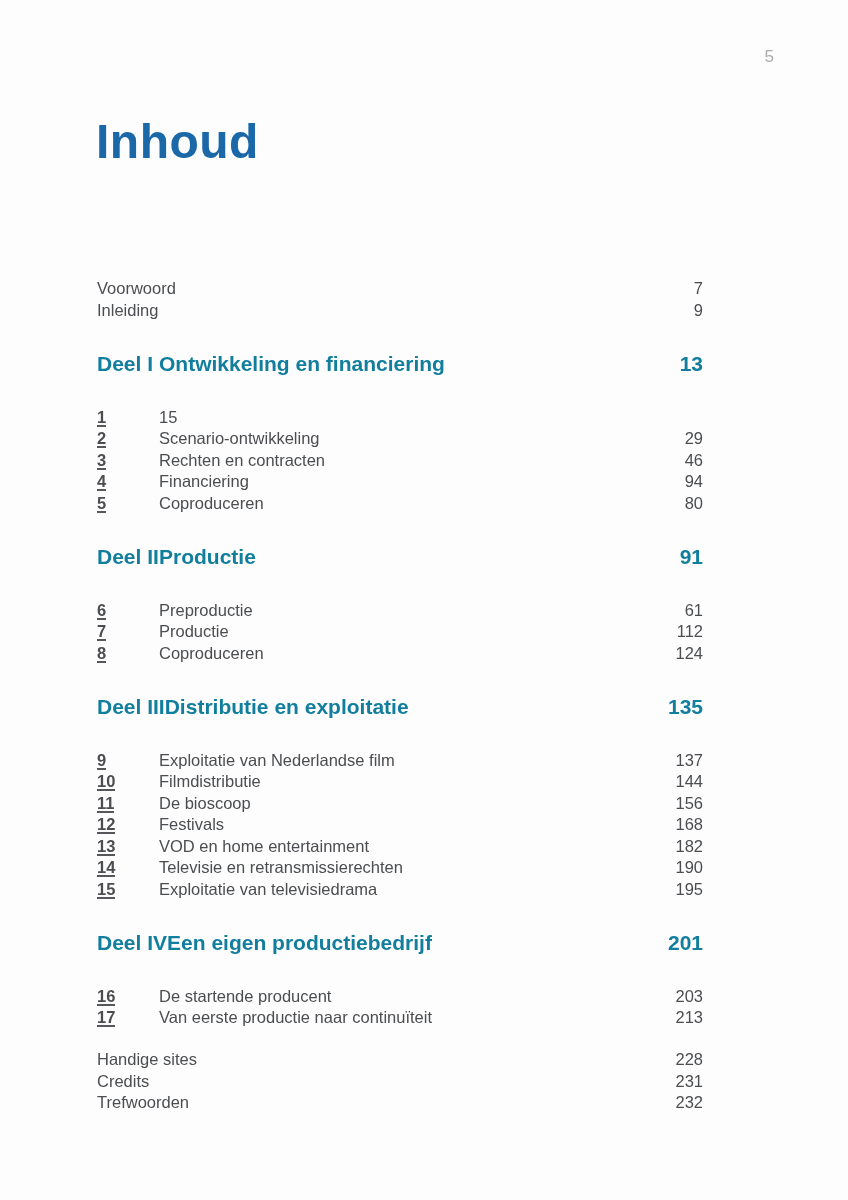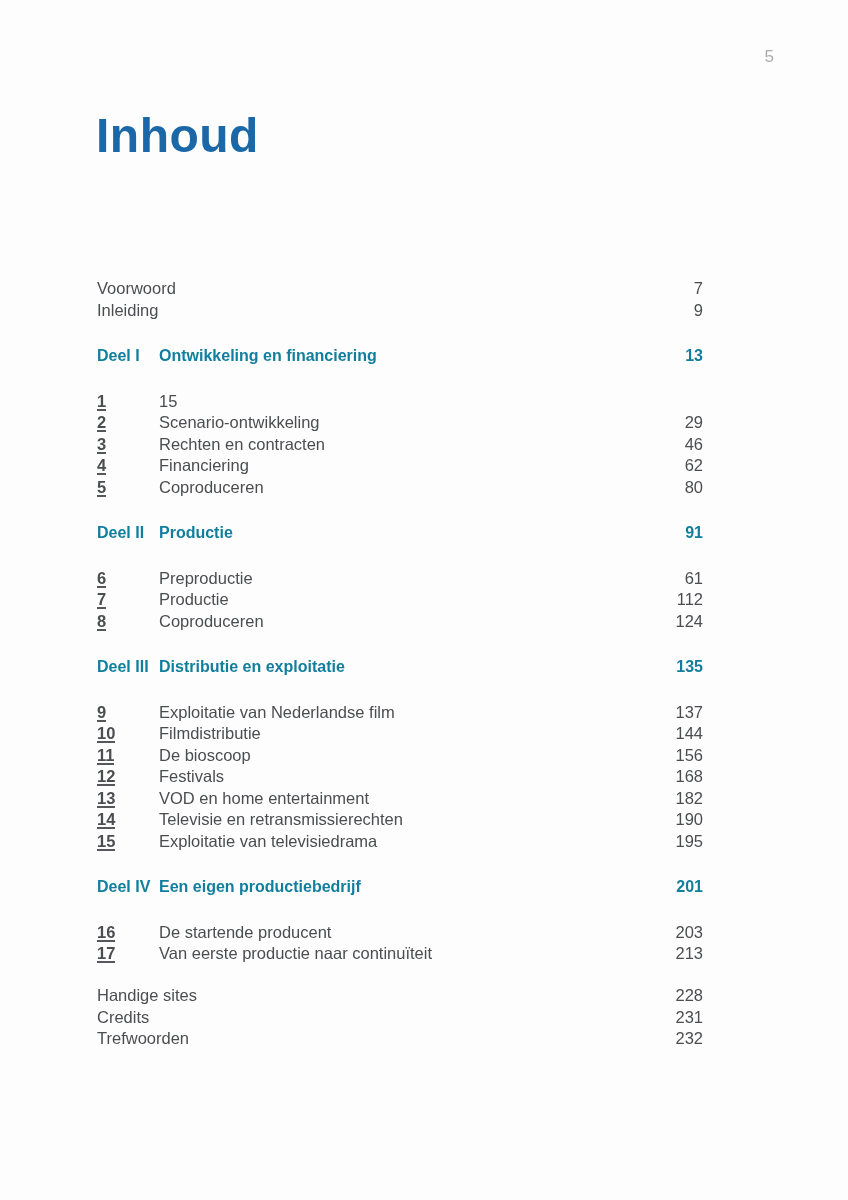--- a/index.html
+++ b/index.html
@@ -9,21 +9,21 @@
     font-family: "Liberation Sans", sans-serif;
     color: #4b4d50;
     position: relative;
     overflow: hidden;
   }
   .folio {
     position: absolute; top: 47px; right: 74px;
     font-size: 17px; color: #a9abad;
   }
   .page-title {
-    position: absolute; top: 108px; left: 96px;
+    position: absolute; top: 114px; left: 96px;
     margin: 0;
     font-size: 48px; font-weight: bold;
     color: #1a68a8;
     letter-spacing: 0.5px;
   }
   .toc {
     position: absolute; top: 278px; left: 97px;
     width: 606px;
   }
   .row {
@@ -37,22 +37,22 @@
   .col-page { flex: 0 0 auto; text-align: right; }
   .chnum {
     display: inline-block;
     font-weight: bold;
     line-height: 15px;
     border-bottom: 2px solid #55575a;
   }
   .row.head {
     color: #117e9e;
     font-weight: bold;
-    font-size: 16px;
-    margin: 24px 0;
+    font-size: 21px;
+    margin: 32px 0;
   }
   .backgroup { margin-top: 20.5px; }
 </style>
 </head>
 <body>
 
 <div class="folio">5</div>
 <h1 class="page-title">Inhoud</h1>
 
 <div class="toc">
@@ -81,21 +81,21 @@
     <span class="col-page">29</span>
   </div>
   <div class="row">
     <span class="col-num"><span class="chnum">3</span></span>
     <span class="col-title">Rechten en contracten</span>
     <span class="col-page">46</span>
   </div>
   <div class="row">
     <span class="col-num"><span class="chnum">4</span></span>
     <span class="col-title">Financiering</span>
-    <span class="col-page">62</span>
+    <span class="col-page">94</span>
   </div>
   <div class="row">
     <span class="col-num"><span class="chnum">5</span></span>
     <span class="col-title">Coproduceren</span>
     <span class="col-page">80</span>
   </div>
 
   <div class="row head">
     <span class="col-num">Deel II</span>
     <span class="col-title">Productie</span>

